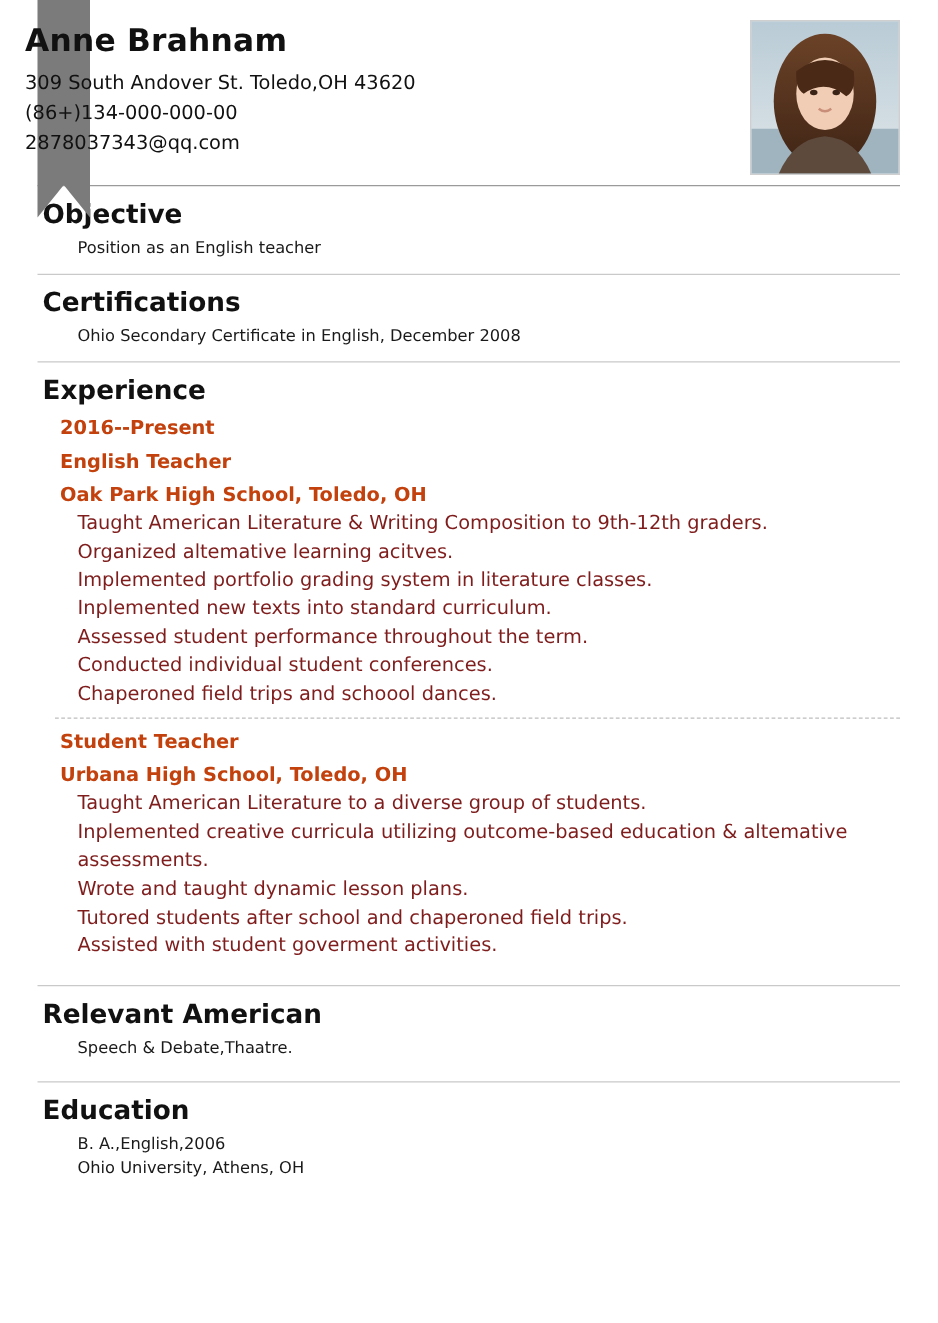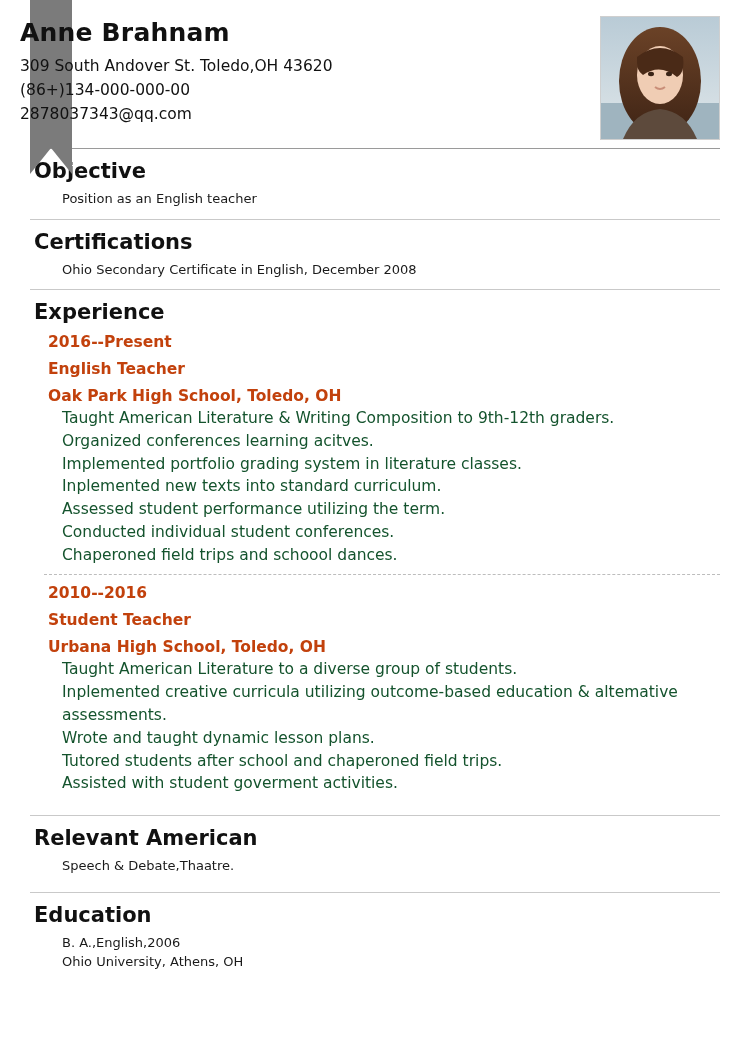--- a/index.html
+++ b/index.html
@@ -114,21 +114,21 @@
     font-weight: bold;
     color: #c2410c;
     margin-left: 18px;
     margin-top: 9px;
     margin-bottom: 2px;
   }
   .bullets {
     margin: 2px 0 8px 32px;
     font-size: 15.5px;
     line-height: 1.47;
-    color: #14532d;
+    color: #7f1d1d;
   }
   .bullets div {
     white-space: normal;
   }
   .spacer-sm { height: 6px; }
   .spacer-md { height: 12px; }
 </style>
 </head>
 <body>
 
@@ -186,35 +186,34 @@
 
   <div class="section">
     <div class="section-title">Experience</div>
 
     <div>
       <div class="sub-head">2016--Present</div>
       <div class="sub-head">English Teacher</div>
       <div class="sub-head">Oak Park High School, Toledo, OH</div>
       <div class="bullets">
         <div>Taught American Literature &amp; Writing Composition to 9th-12th graders.</div>
-        <div>Organized conferences learning acitves.</div>
+        <div>Organized altemative learning acitves.</div>
         <div>Implemented portfolio grading system in literature classes.</div>
         <div>Inplemented new texts into standard curriculum.</div>
-        <div>Assessed student performance utilizing the term.</div>
+        <div>Assessed student performance throughout the term.</div>
         <div>Conducted individual student conferences.</div>
         <div>Chaperoned field trips and schoool dances.</div>
       </div>
     </div>
   </div>
 
   <div class="rule dashed"></div>
 
   <div class="section">
     <div>
-      <div class="sub-head">2010--2016</div>
       <div class="sub-head">Student Teacher</div>
       <div class="sub-head">Urbana High School, Toledo, OH</div>
       <div class="bullets">
         <div>Taught American Literature to a diverse group of students.</div>
         <div>Inplemented creative curricula utilizing outcome-based education &amp; altemative assessments.</div>
         <div>Wrote and taught dynamic lesson plans.</div>
         <div>Tutored students after school and chaperoned field trips.</div>
         <div>Assisted with student goverment activities.</div>
       </div>
     </div>

